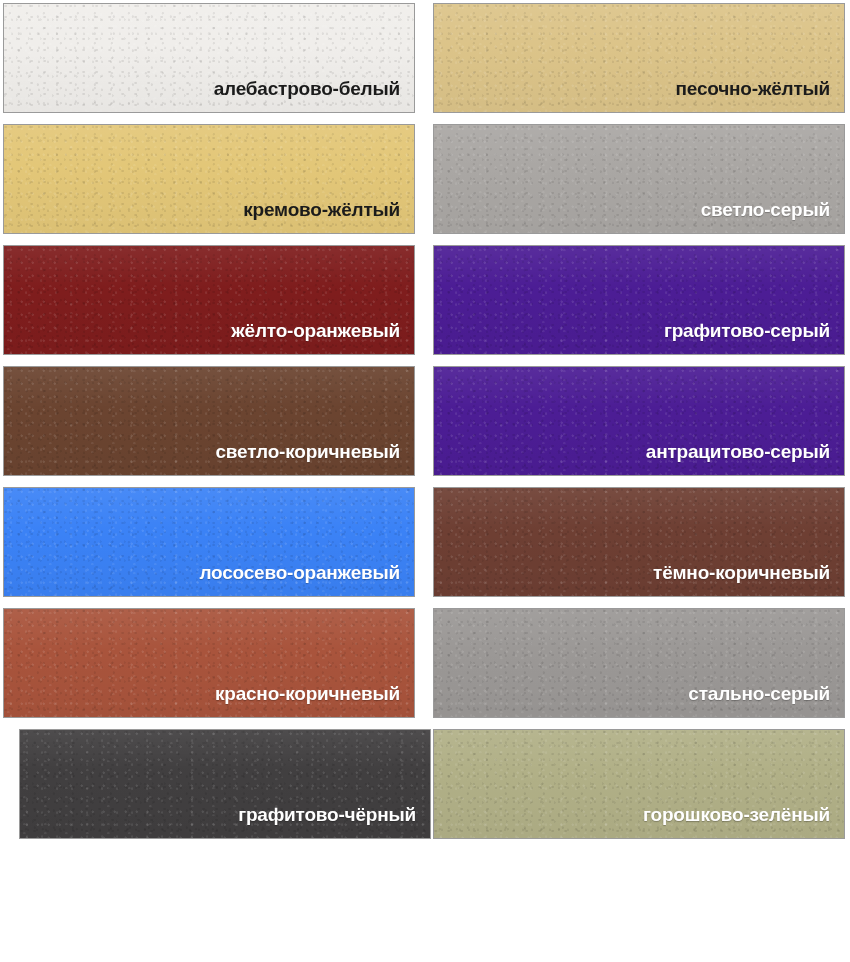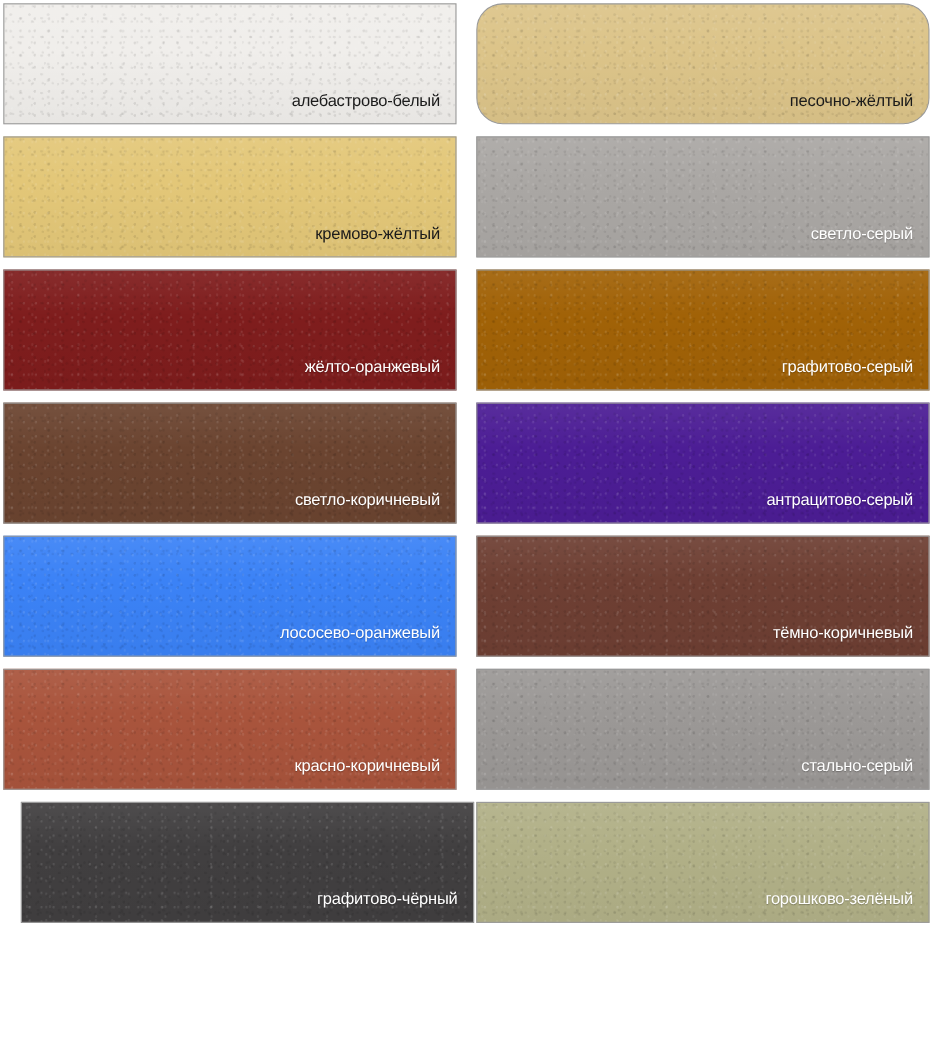--- a/index.html
+++ b/index.html
@@ -48,59 +48,59 @@
       15px 12px, 9px 14px, 21px 9px, 12px 19px;
   }
   .swatch .sheen {
     position:absolute; inset:0;
     pointer-events:none;
     background:linear-gradient(180deg, rgba(255,255,255,.07) 0%, rgba(255,255,255,0) 38%, rgba(0,0,0,.035) 100%);
   }
   .swatch-label {
     position:relative;
     z-index:2;
-    font-size:15px;
-    font-weight:normal;
+    font-size:19px;
+    font-weight:bold;
     letter-spacing:-0.2px;
     padding:0 14px 12px 0;
     white-space:nowrap;
   }
   .light-text { color:#ffffff; text-shadow:0 1px 1px rgba(0,0,0,.25); }
   .dark-text  { color:#1b1b1b; }
 </style>
 </head>
 <body>
 
 <div id="palette-grid">
     <div class="swatch" style="background: rgb(240, 238, 235);">
       <span class="tex"></span>
       <span class="sheen"></span>
       <span class="swatch-label dark-text">алебастрово-белый</span>
     </div>
-    <div class="swatch" style="background: rgb(220, 196, 137); border-radius: 24px;">
+    <div class="swatch" style="background: rgb(220, 196, 137);">
       <span class="tex"></span>
       <span class="sheen"></span>
       <span class="swatch-label dark-text">песочно-жёлтый</span>
     </div>
     <div class="swatch" style="background: rgb(227, 199, 120);">
       <span class="tex"></span>
       <span class="sheen"></span>
       <span class="swatch-label dark-text">кремово-жёлтый</span>
     </div>
     <div class="swatch" style="background: rgb(170, 167, 164);">
       <span class="tex"></span>
       <span class="sheen"></span>
       <span class="swatch-label light-text">светло-серый</span>
     </div>
     <div class="swatch" style="background: #7f1d1d;">
       <span class="tex"></span>
       <span class="sheen"></span>
       <span class="swatch-label light-text">жёлто-оранжевый</span>
     </div>
-    <div class="swatch" style="background: #a16207;">
+    <div class="swatch" style="background: #4c1d95;">
       <span class="tex"></span>
       <span class="sheen"></span>
       <span class="swatch-label light-text">графитово-серый</span>
     </div>
     <div class="swatch" style="background: rgb(107, 68, 48);">
       <span class="tex"></span>
       <span class="sheen"></span>
       <span class="swatch-label light-text">светло-коричневый</span>
     </div>
     <div class="swatch" style="background: #4c1d95;">

